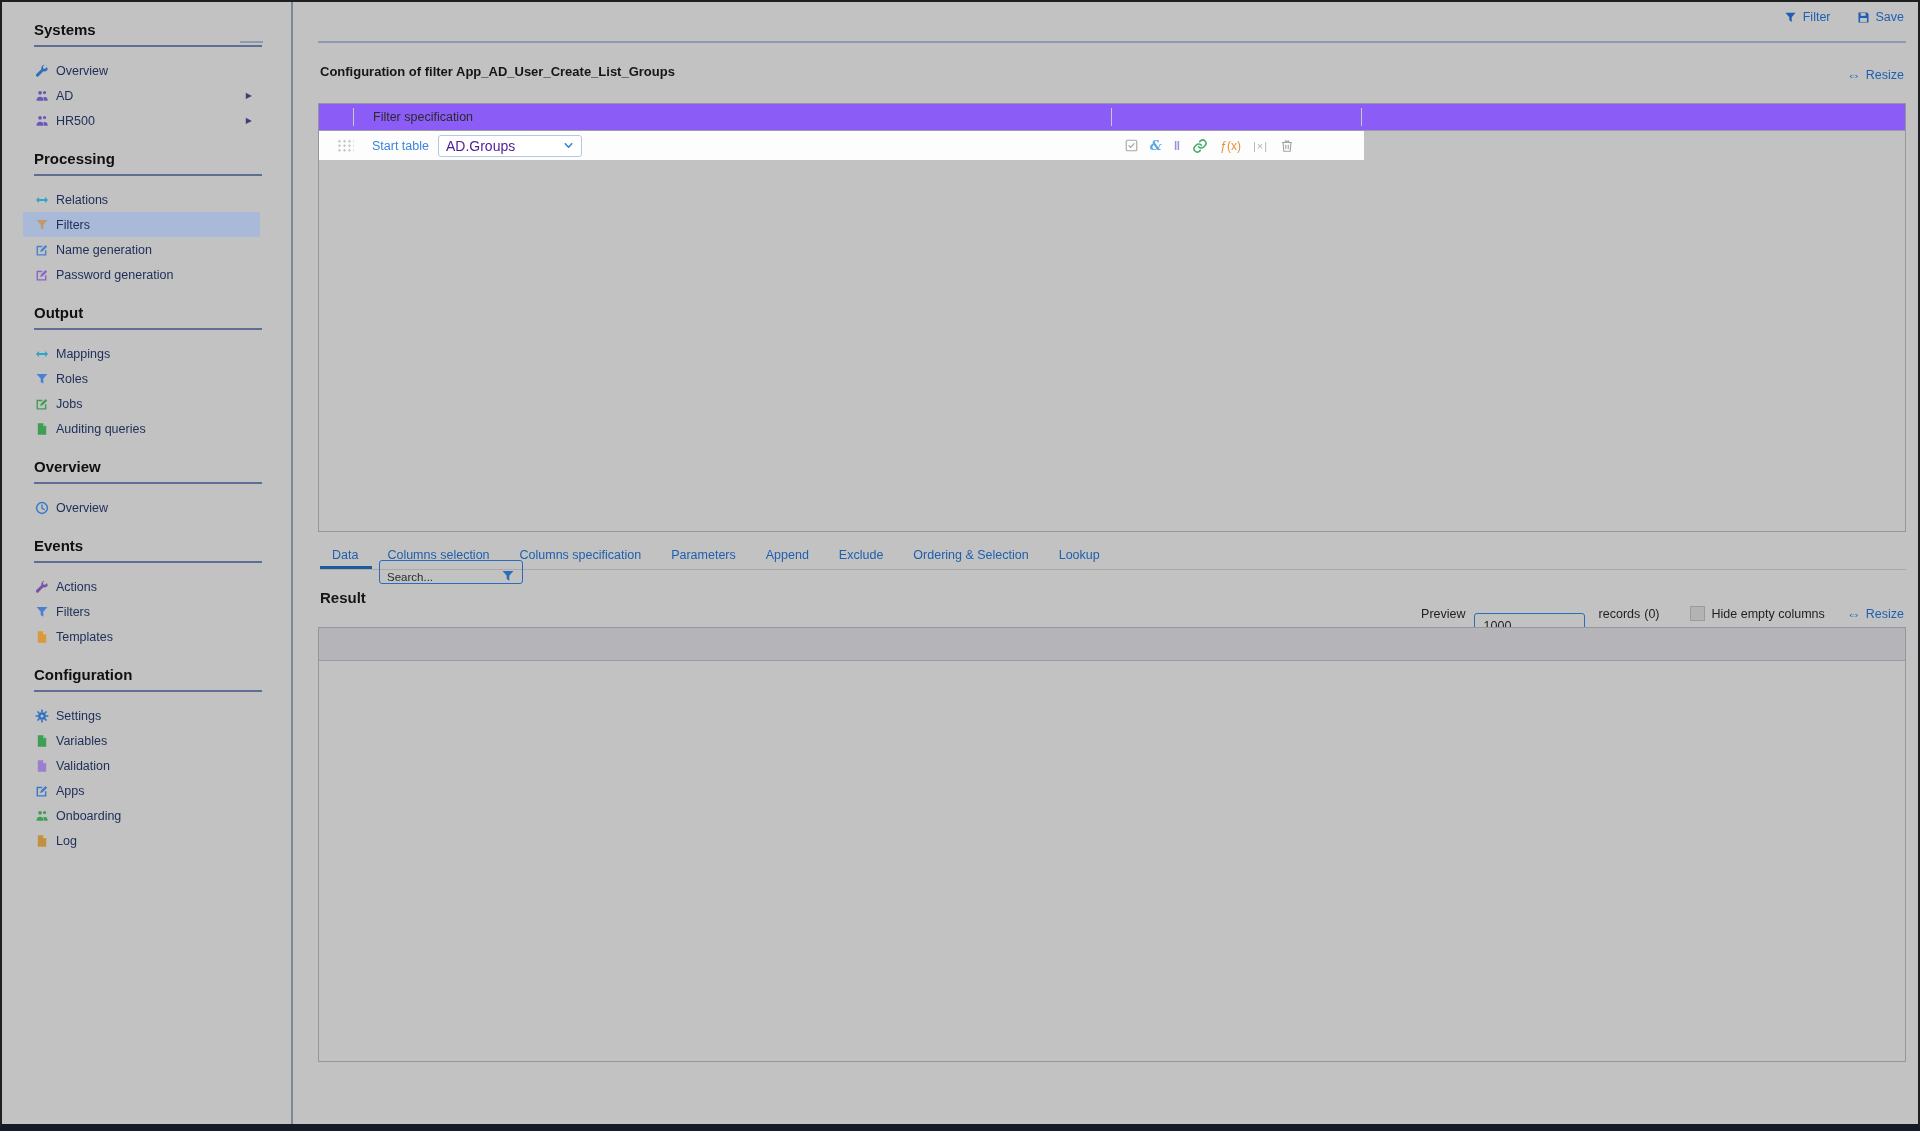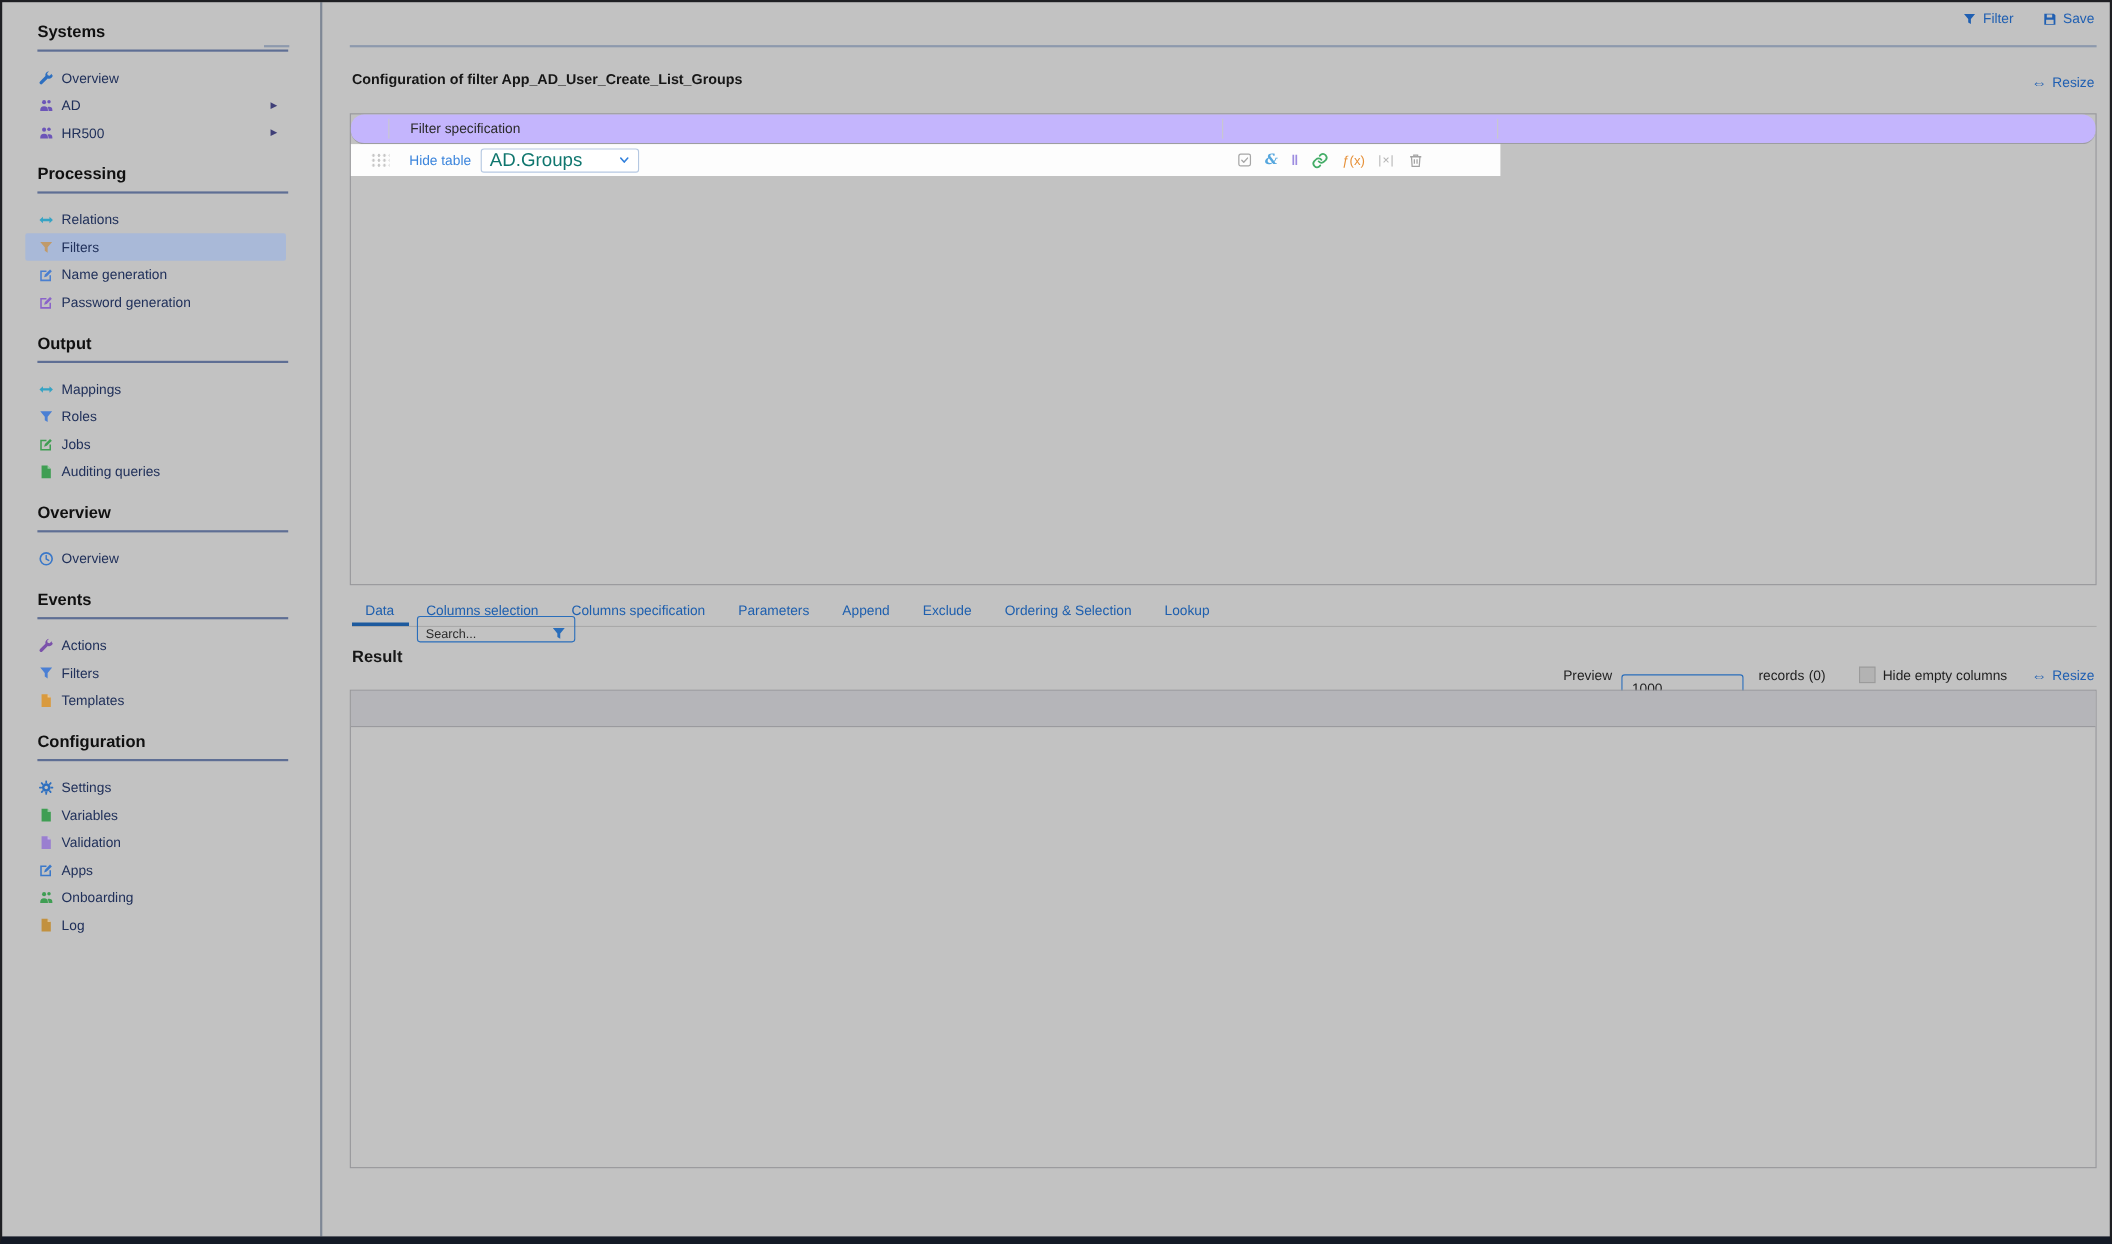--- a/index.html
+++ b/index.html
@@ -27,27 +27,27 @@
   .tb-btn{display:flex;align-items:flex-end;gap:6px;color:#1f5fb2;font-size:12.5px;cursor:pointer;}
   .tb-btn .ic{width:13px;height:13px;}
 
   .page-title{position:absolute;left:320px;top:64px;font-size:13px;font-weight:bold;color:#161616;}
   .resize-link{display:flex;align-items:center;gap:5px;color:#1f5fb2;font-size:12.5px;cursor:pointer;}
   .resize-link .dbl{font-size:14px;font-weight:bold;line-height:1;}
   .resize-top{position:absolute;top:68px;right:16px;}
 
   
   .panel1{position:absolute;left:318px;right:14px;top:103px;height:429px;border:1px solid #97979b;box-sizing:border-box;}
-  .panel1-header{position:relative;height:26px;background:#c4b5fd;border-bottom:1px solid #9d9da1;display:flex;align-items:center;border-radius:12px;}
+  .panel1-header{position:relative;height:26px;background:#8b5cf6;border-bottom:1px solid #9d9da1;display:flex;align-items:center;}
   .ph-div{position:absolute;top:4px;bottom:4px;width:1px;background:#c9c9cd;}
   .ph-label{margin-left:54px;font-size:12.5px;color:#2b2b2b;}
   .start-row{position:absolute;left:0;top:27px;width:1045px;height:29px;background:#fdfdfd;display:flex;align-items:center;}
   .drag{margin-left:18px;width:17px;height:13px;background-image:radial-gradient(circle,#c6c6c6 1.1px,transparent 1.4px);background-size:5px 4.5px;flex:none;}
   .start-label{margin-left:18px;color:#3c85dc;font-size:12.5px;}
-  .select{margin-left:9px;width:144px;height:22px;border:1px solid #b5c8e2;border-radius:3px;background:#fff;display:flex;align-items:center;padding:0 7px;color:#0f766e;font-size:17px;box-sizing:border-box;cursor:pointer;}
+  .select{margin-left:9px;width:144px;height:22px;border:1px solid #b5c8e2;border-radius:3px;background:#fff;display:flex;align-items:center;padding:0 7px;color:#4c1d95;font-size:14px;box-sizing:border-box;cursor:pointer;}
   .select .chev{margin-left:auto;width:11px;height:11px;color:#3180dc;}
   .row-actions{position:absolute;left:806px;top:0;height:29px;display:flex;align-items:center;gap:12px;}
   .act{display:flex;align-items:center;justify-content:center;cursor:pointer;}
   .act svg{display:block;}
   .g-amp{font-family:"DejaVu Serif",serif;font-style:italic;font-weight:bold;font-size:13px;}
   .g-pipes{font-weight:bold;font-size:13px;}
   .g-fx{font-size:12px;}
   .g-nullx{font-size:11px;letter-spacing:1px;}
 
   
@@ -347,21 +347,21 @@
 
   <div class="panel1">
     <div class="panel1-header">
       <div class="ph-div" style="left:34px"></div>
       <div class="ph-div" style="left:792px"></div>
       <div class="ph-div" style="left:1042px"></div>
       <span class="ph-label">Filter specification</span>
     </div>
     <div class="start-row" style="position:absolute;">
       <div class="drag"></div>
-      <span class="start-label">Hide table</span>
+      <span class="start-label">Start table</span>
       <div class="select">
         <span>AD.Groups</span>
         <svg class="chev">
             <use href="#sym-chevdown"></use>
           </svg>
       </div>
       <div class="row-actions">
           <span class="act" style="color: rgb(166, 166, 166);">
             <svg class="ic" style="height: 13px; width: 13px; color: rgb(166, 166, 166);">
               <use href="#sym-checksq"></use>

